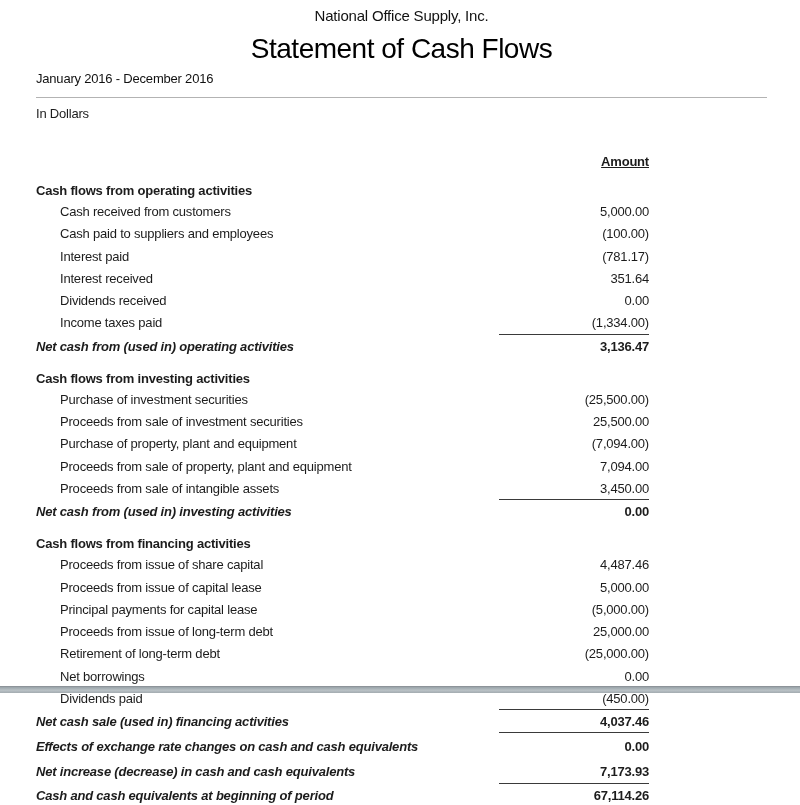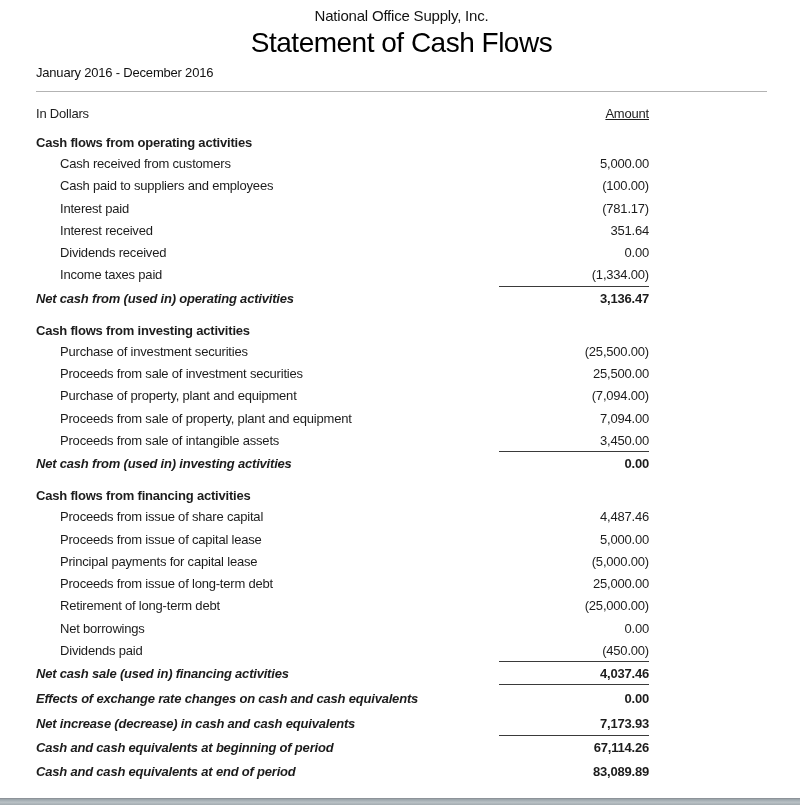--- a/index.html
+++ b/index.html
@@ -6,62 +6,63 @@
     margin: 0; padding: 0;
     width: 800px; height: 805px;
     background: #ffffff;
     overflow: hidden;
     font-family: "Liberation Sans", sans-serif;
     color: #1c1c1c;
   }
   .page {
     position: relative;
     box-sizing: border-box;
-    width: 800px; height: 805px;
+    width: 800px; height: 693px;
     padding: 6px 33px 0 36px;
   }
   .company {
     text-align: center;
     font-size: 15px;
     line-height: 20px;
     letter-spacing: -0.2px;
     color: #111;
   }
   .title {
-    margin: 0 0 0;
+    margin: 6px 0 0;
     text-align: center;
     font-size: 28px;
     font-weight: 400;
     line-height: 34px;
     letter-spacing: -0.5px;
     color: #000;
   }
   .period {
     margin-top: 5px;
     text-align: left;
     font-size: 13px;
     line-height: 16px;
     letter-spacing: -0.2px;
     color: #111;
   }
   .table-head {
     display: flex;
     margin-top: 10px;
     border-top: 1px solid #b3b3b3;
-    padding-top: 14px;
+    padding-top: 8px;
     font-size: 13px;
     line-height: 16px;
     letter-spacing: -0.2px;
   }
   .table-head .left { flex: 1; }
   .amount-head {
     width: 150px;
     text-align: right;
-    font-weight: normal;
+    font-weight: bold;
     text-decoration: underline;
+    margin-top: 48px;
   }
   .spacer { width: 118px; flex: 0 0 118px; }
   .row {
     display: flex;
     height: 22.3px;
     line-height: 22.3px;
     font-size: 13px;
     letter-spacing: -0.2px;
   }
   .row .label { flex: 1; white-space: nowrap; overflow: hidden; }

